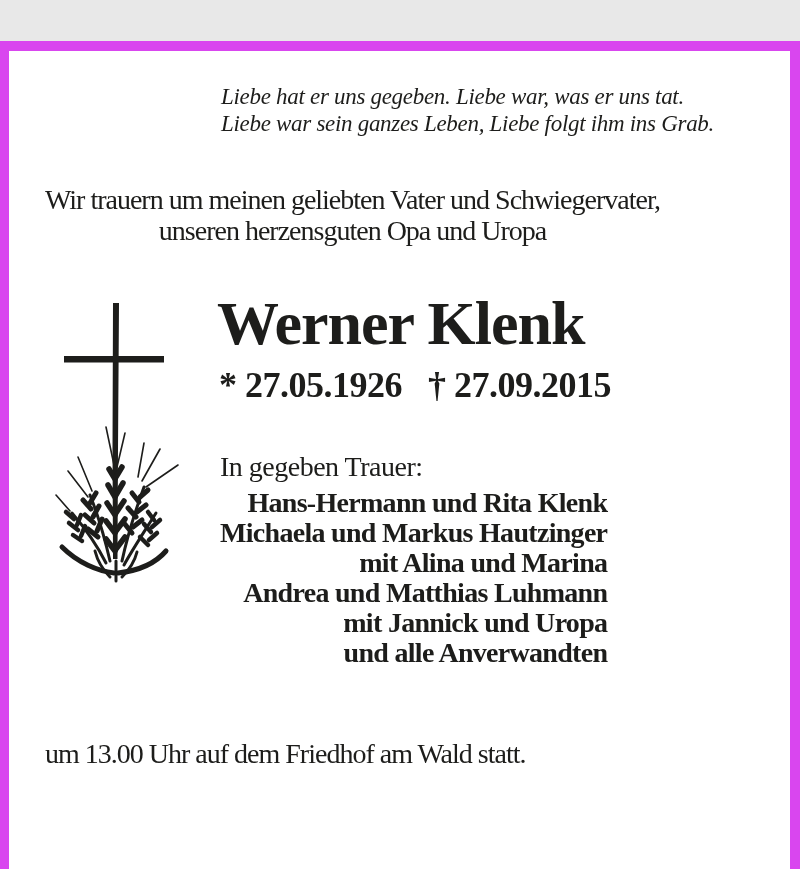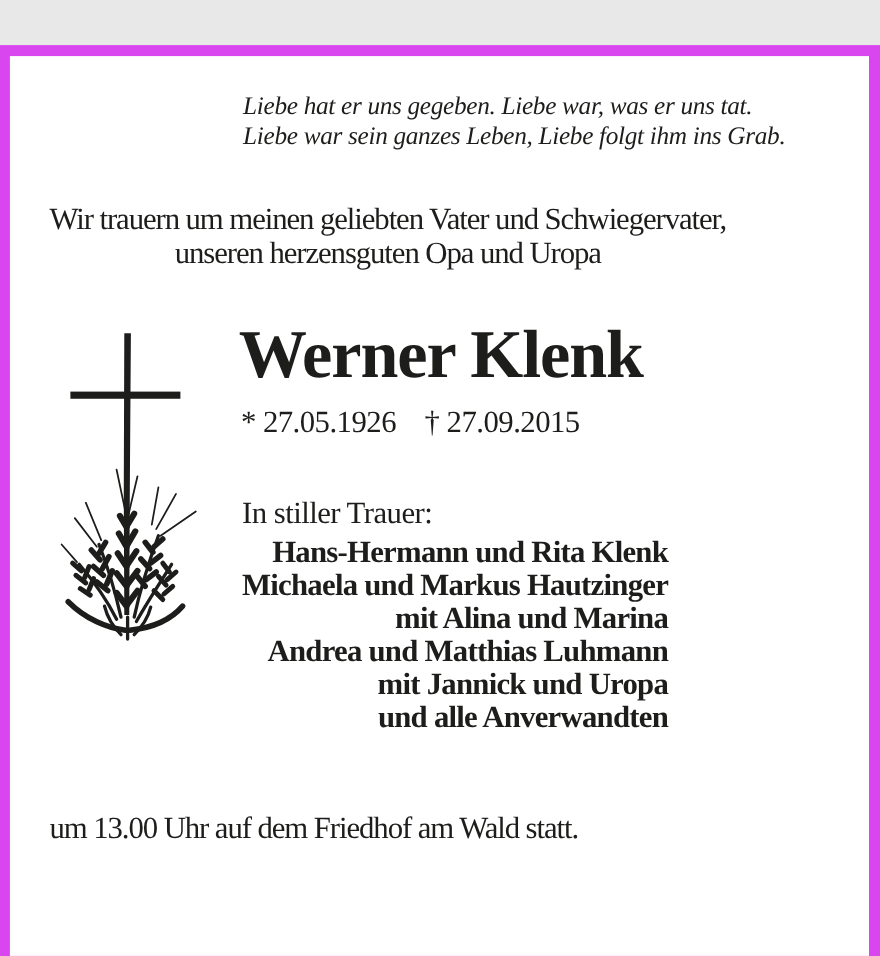--- a/index.html
+++ b/index.html
@@ -31,22 +31,23 @@
     text-align:center;
   }
   .deceased-name{
     left:217px;top:250px;
     font-size:62px;line-height:64px;
     font-weight:bold;
     letter-spacing:-1px;
   }
   .dates{
     left:219px;top:329px;
-    font-size:28px;line-height:30px;
+    font-size:36px;line-height:30px;
     letter-spacing:-0.5px;
+    font-weight:bold;
   }
   .dates .death{margin-left:26px;}
   .mourn-label{
     left:220px;top:411px;
     font-size:28px;line-height:30px;
     letter-spacing:-0.5px;
   }
   .mourners{
     left:220px;top:447px;
     font-size:28px;line-height:30px;
@@ -168,21 +169,21 @@
       </g>
     </g>
   </svg>
 
   <div class="abs deceased-name">Werner Klenk</div>
 
   <div class="abs dates">
     <span class="birth">* 27.05.1926</span><span class="death">† 27.09.2015</span>
   </div>
 
-  <div class="abs mourn-label">In stiller Trauer:</div>
+  <div class="abs mourn-label">In gegeben Trauer:</div>
 
   <div class="abs mourners">
     <div>Hans-Hermann und Rita Klenk</div>
     <div>Michaela und Markus Hautzinger</div>
     <div>mit Alina und Marina</div>
     <div>Andrea und Matthias Luhmann</div>
     <div>mit Jannick und Uropa</div>
     <div>und alle Anverwandten</div>
   </div>
 

